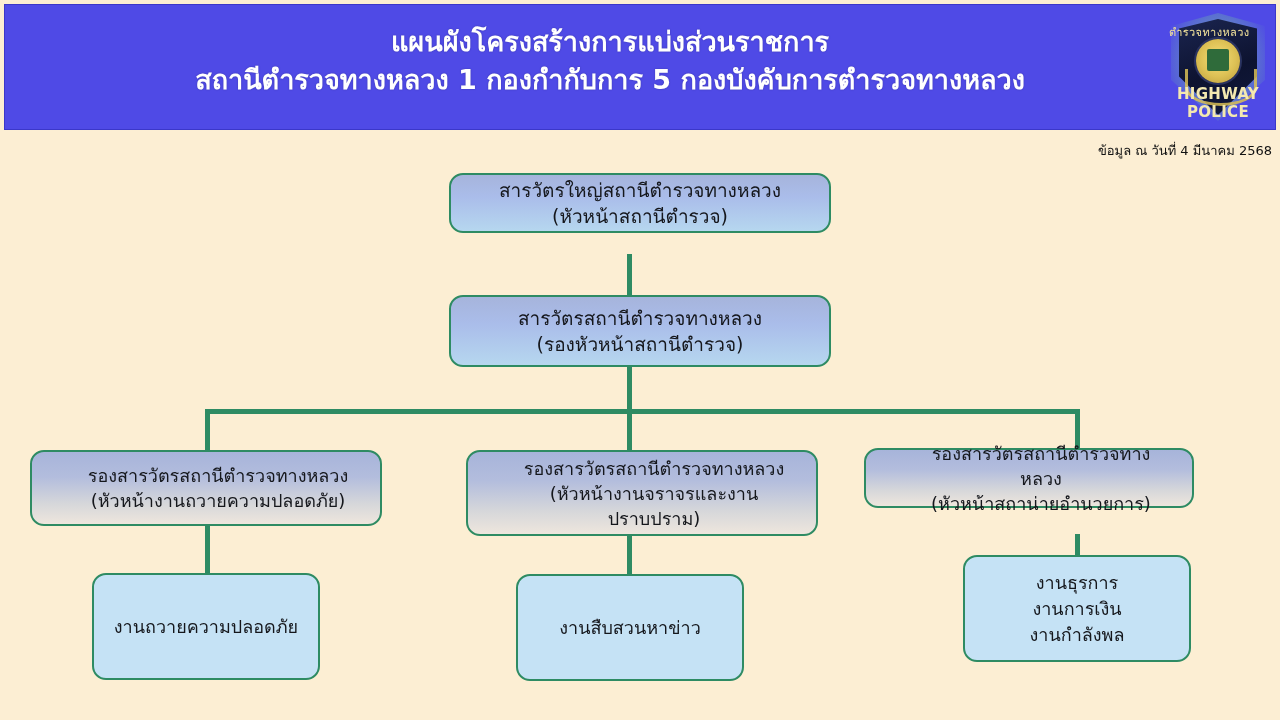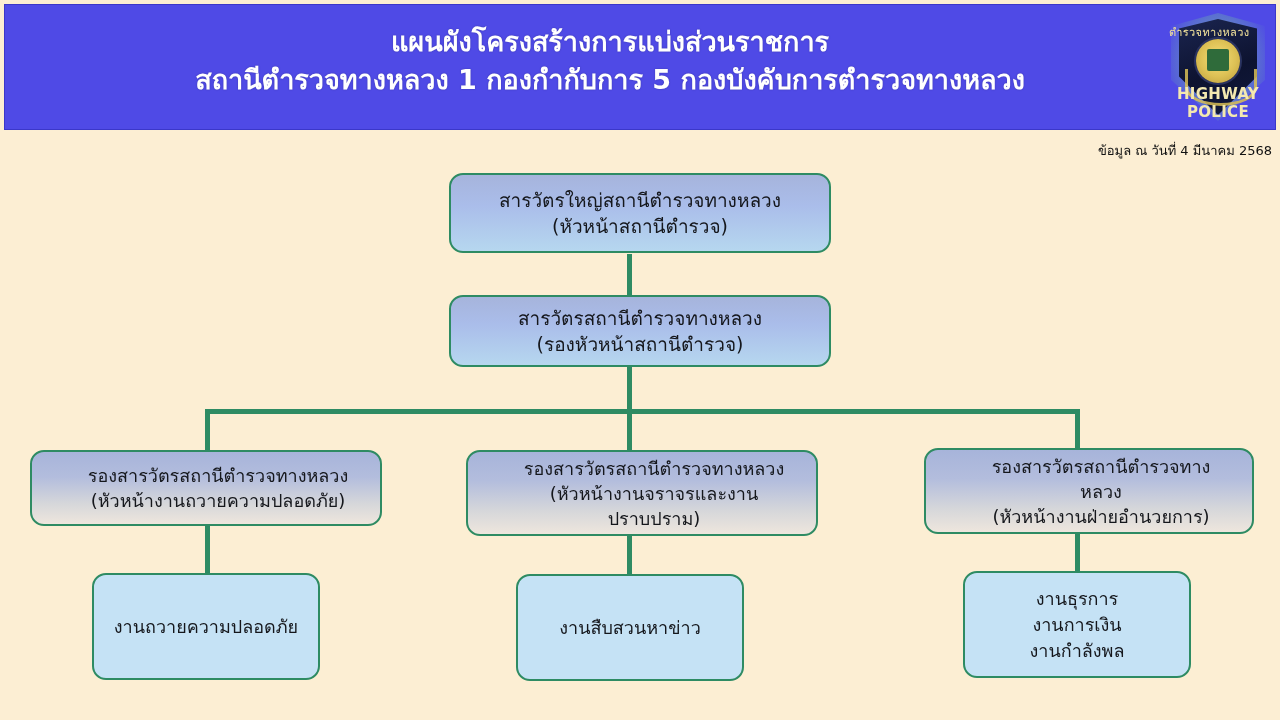--- a/index.html
+++ b/index.html
@@ -188,21 +188,21 @@
 <div class="conn" style="left:205px; top:409px; width:875px; height:5px;"></div>
 
 <div class="conn" style="left:205px; top:409px; width:5px; height:42px;"></div>
 <div class="conn" style="left:627px; top:409px; width:5px; height:42px;"></div>
 <div class="conn" style="left:1075px; top:409px; width:5px; height:42px;"></div>
 
 <div class="conn" style="left:205px; top:525px; width:5px; height:48px;"></div>
 <div class="conn" style="left:627px; top:536px; width:5px; height:38px;"></div>
 <div class="conn" style="left:1075px; top:534px; width:5px; height:40px;"></div>
 
-<div class="node level12" style="left:449px; top:173px; width:382px; height:80px;">
+<div class="node level12" style="left:449px; top:173px; width:382px; height:60px;">
   <div class="lines">
     <div>สารวัตรใหญ่สถานีตำรวจทางหลวง</div>
     <div>(หัวหน้าสถานีตำรวจ)</div>
   </div>
 </div>
 
 <div class="node level12" style="left:449px; top:295px; width:382px; height:72px;">
   <div class="lines">
     <div>สารวัตรสถานีตำรวจทางหลวง</div>
     <div>(รองหัวหน้าสถานีตำรวจ)</div>
@@ -217,39 +217,39 @@
 </div>
 
 <div class="node level3" style="left:466px; top:450px; width:352px; height:86px;">
   <div class="lines">
     <div>รองสารวัตรสถานีตำรวจทางหลวง</div>
     <div>(หัวหน้างานจราจรและงาน</div>
     <div>ปราบปราม)</div>
   </div>
 </div>
 
-<div class="node level3" style="left:924px; top:448px; width:330px; height:86px;">
+<div class="node level3" style="left:864px; top:448px; width:330px; height:60px;">
   <div class="lines">
     <div>รองสารวัตรสถานีตำรวจทาง</div>
     <div>หลวง</div>
-    <div>(หัวหน้างานฝ่ายอำนวยการ)</div>
+    <div>(หัวหน้าสถาน่ายอำนวยการ)</div>
   </div>
 </div>
 
 <div class="node level4" style="left:92px; top:573px; width:228px; height:107px;text-align:center;">
   <div class="lines">
     <div>งานถวายความปลอดภัย</div>
   </div>
 </div>
 
 <div class="node level4" style="left:516px; top:574px; width:228px; height:107px;">
   <div class="lines">
     <div>งานสืบสวนหาข่าว</div>
   </div>
 </div>
 
-<div class="node level4" style="left:963px; top:571px; width:228px; height:107px;">
+<div class="node level4" style="left:963px; top:555px; width:228px; height:107px;">
   <div class="lines">
     <div>งานธุรการ</div>
     <div>งานการเงิน</div>
     <div>งานกำลังพล</div>
   </div>
 </div>
 
 </body></html>

